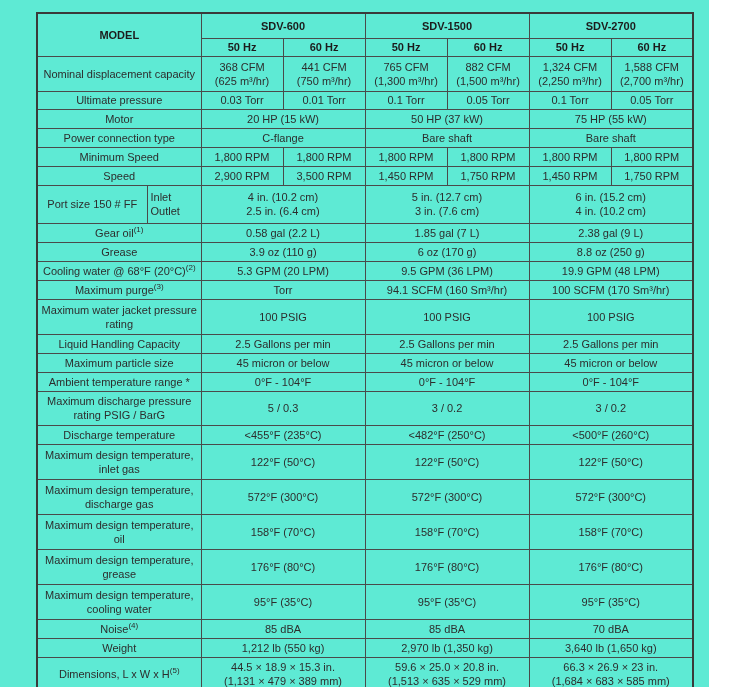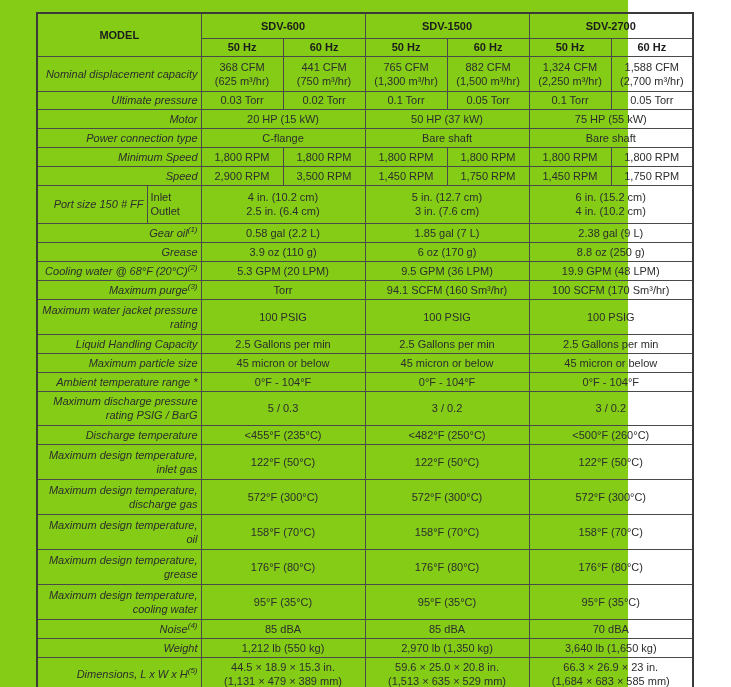--- a/index.html
+++ b/index.html
@@ -3,37 +3,37 @@
 <meta charset="utf-8">
 <style>
   * { box-sizing: border-box; }
   html, body { margin: 0; padding: 0; }
   body {
     width: 731px; height: 687px;
     background: #ffffff;
     font-family: "Liberation Sans", sans-serif;
     color: #2d2d2d;
   }
-  .page { position: relative; width: 628px; height: 687px; background: #84cc16; }
+  .page { position: relative; width: 709px; height: 687px; background: #5eead4; }
   table.spec {
     position: absolute; left: 36px; top: 12px;
     border-collapse: collapse; table-layout: fixed;
     width: 657px;
     border: 2px solid #3a3a3a;
   }
   .spec th, .spec td {
     border: 1px solid #4a4a4a;
     font-size: 11px;
     line-height: 14px;
     padding: 1px 3px;
     overflow: hidden;
     vertical-align: middle;
   }
   .spec th { font-weight: bold; text-align: center; color: #1c1c1c; }
-  .lab { text-align: right; padding-left: 6px; padding-right: 4px; font-style: italic; }
+  .lab { text-align: center; padding-left: 6px; padding-right: 4px; }
   .sub { text-align: left; padding-left: 5px; white-space: pre-line; }
   .val { text-align: center; white-space: pre-line; }
   sup { font-size: 8px; line-height: 0; }
   .h25 { height: 25px; } .h18 { height: 18px; margin-left: 40px; } .h19 { height: 19px; }
   .h34 { height: 34px; } .h35 { height: 35px; } .h38 { height: 38px; }
 </style>
 </head>
 <body>
 
 <div class="page">
@@ -76,21 +76,21 @@
         <td class="val">882 CFM
 (1,500 m³/hr)</td>
         <td class="val">1,324 CFM
 (2,250 m³/hr)</td>
         <td class="val">1,588 CFM
 (2,700 m³/hr)</td>
       </tr>
       <tr class="h18">
         <td class="lab" colspan="2"><span>Ultimate pressure</span><sup></sup></td>
         <td class="val">0.03 Torr</td>
-        <td class="val">0.02 Torr</td>
+        <td class="val">0.01 Torr</td>
         <td class="val">0.1 Torr</td>
         <td class="val">0.05 Torr</td>
         <td class="val">0.1 Torr</td>
         <td class="val">0.05 Torr</td>
       </tr>
       <tr class="h19">
         <td class="lab" colspan="2"><span>Motor</span><sup></sup></td>
         <td class="val" colspan="2">20 HP (15 kW)</td>
         <td class="val" colspan="2">50 HP (37 kW)</td>
         <td class="val" colspan="2">75 HP (55 kW)</td>

